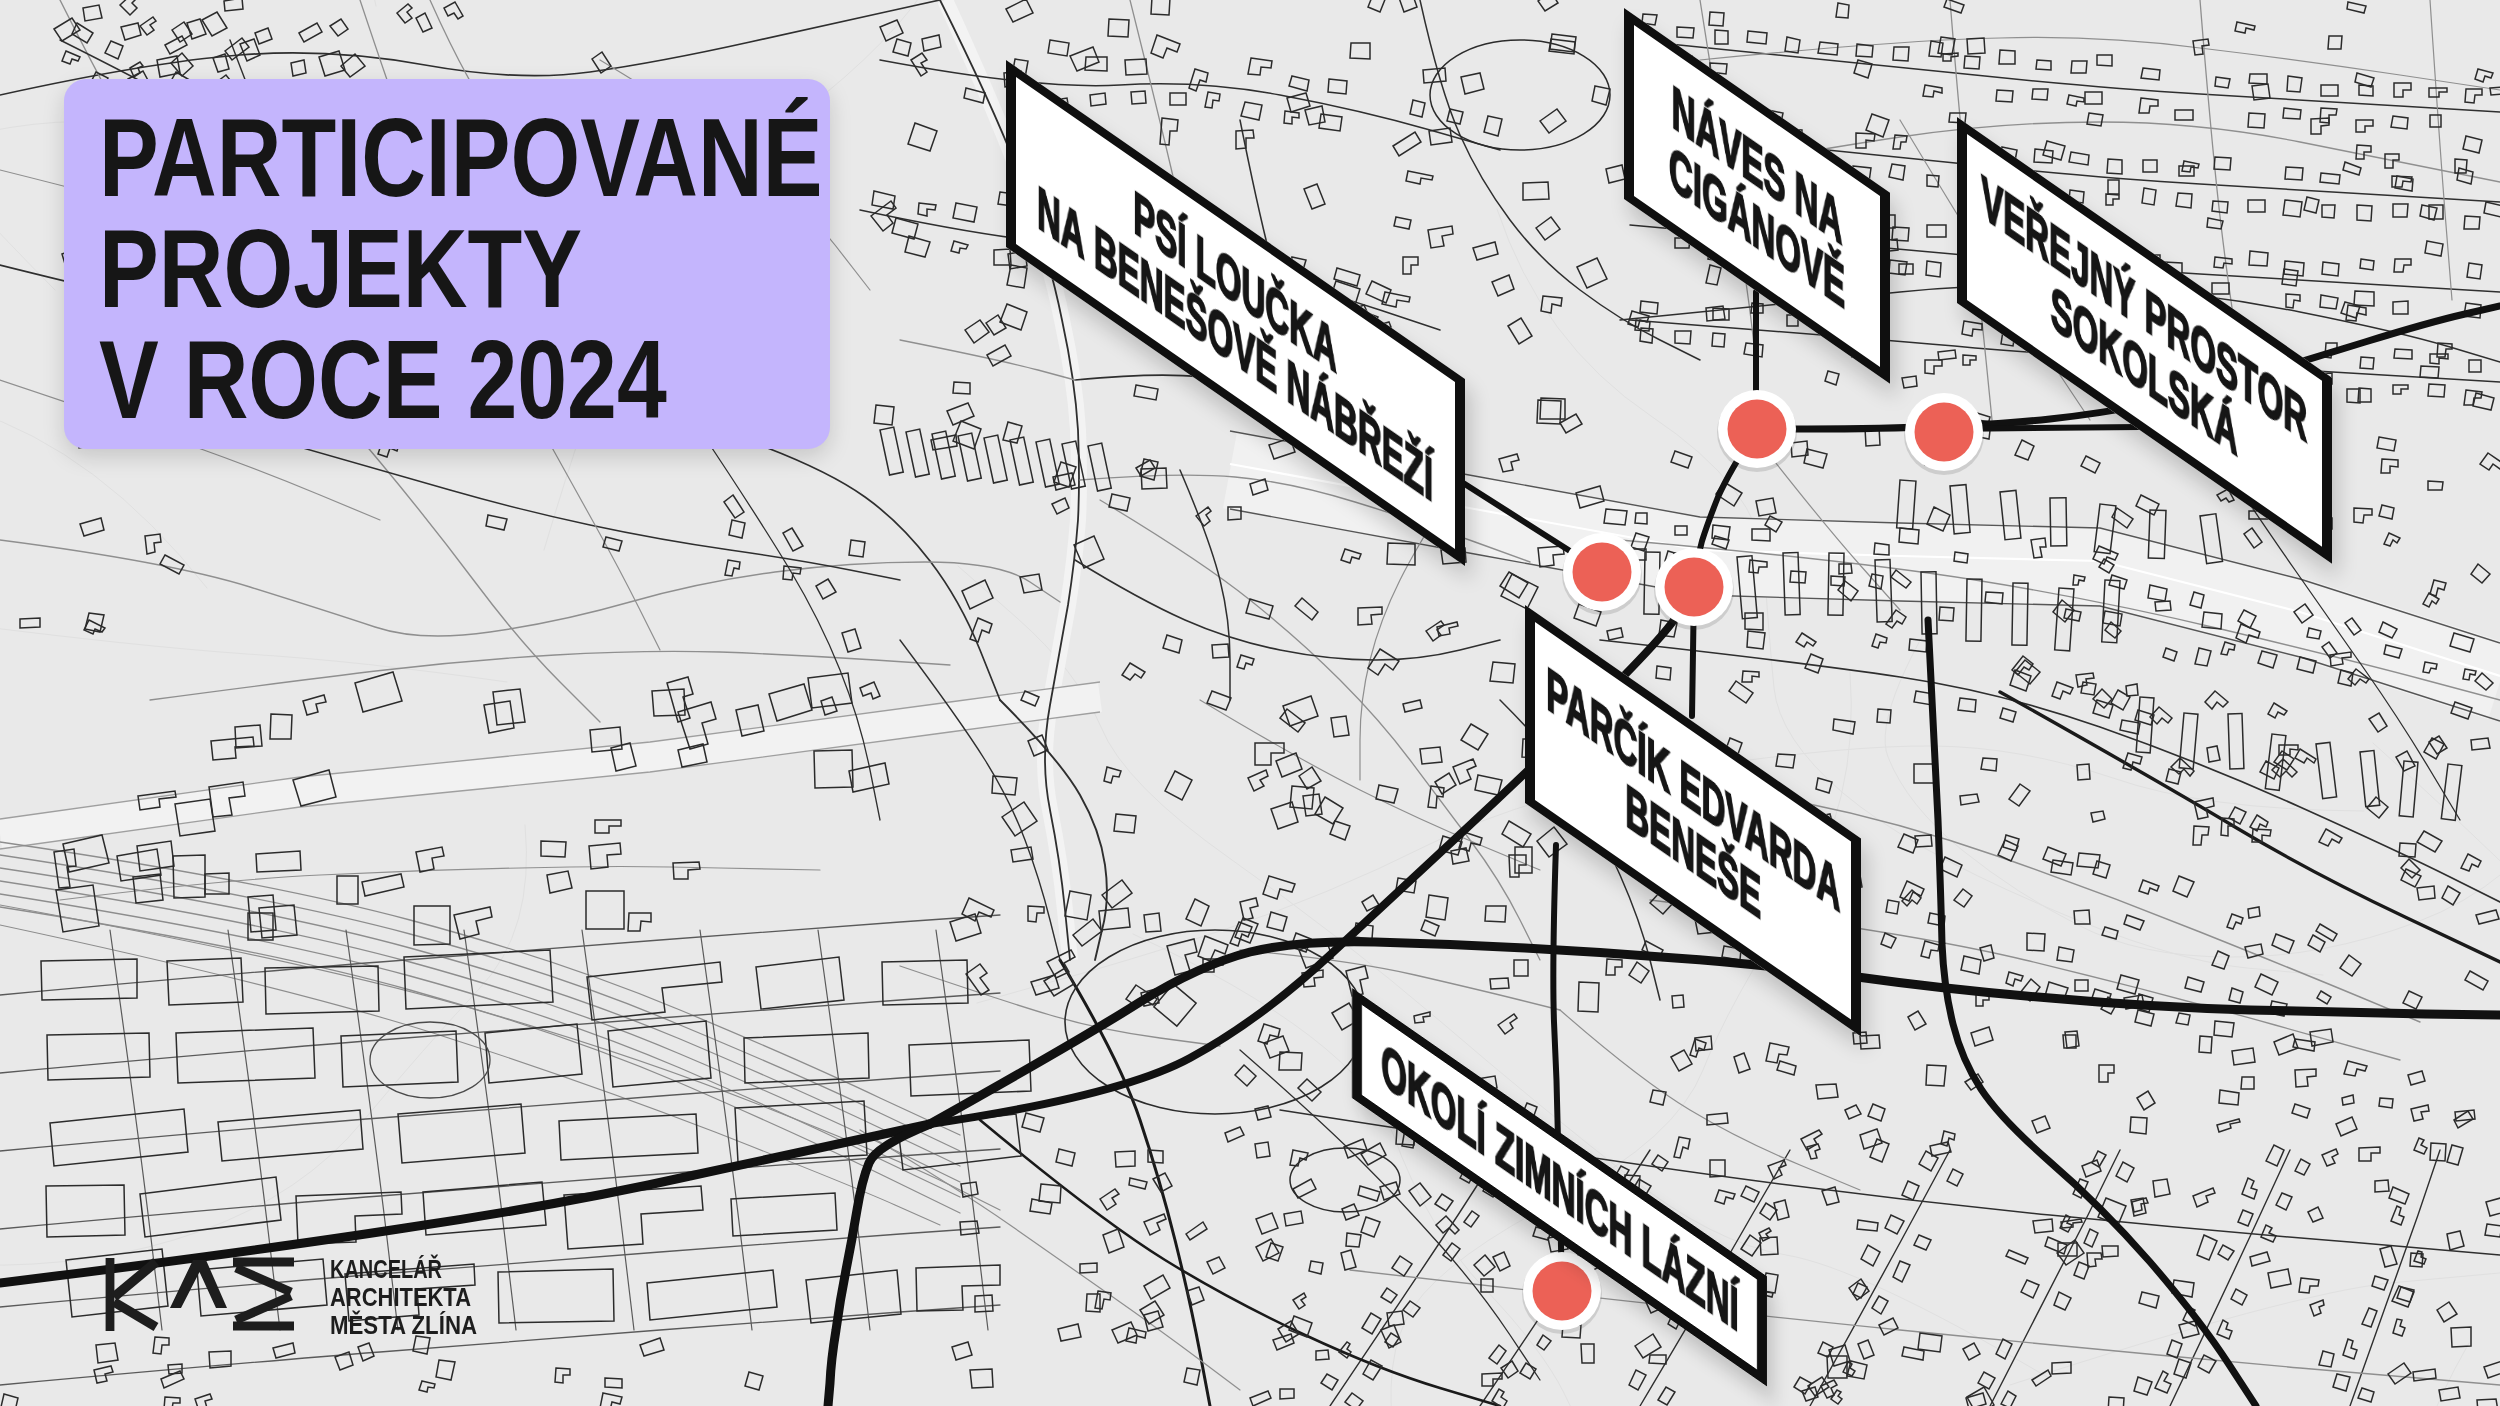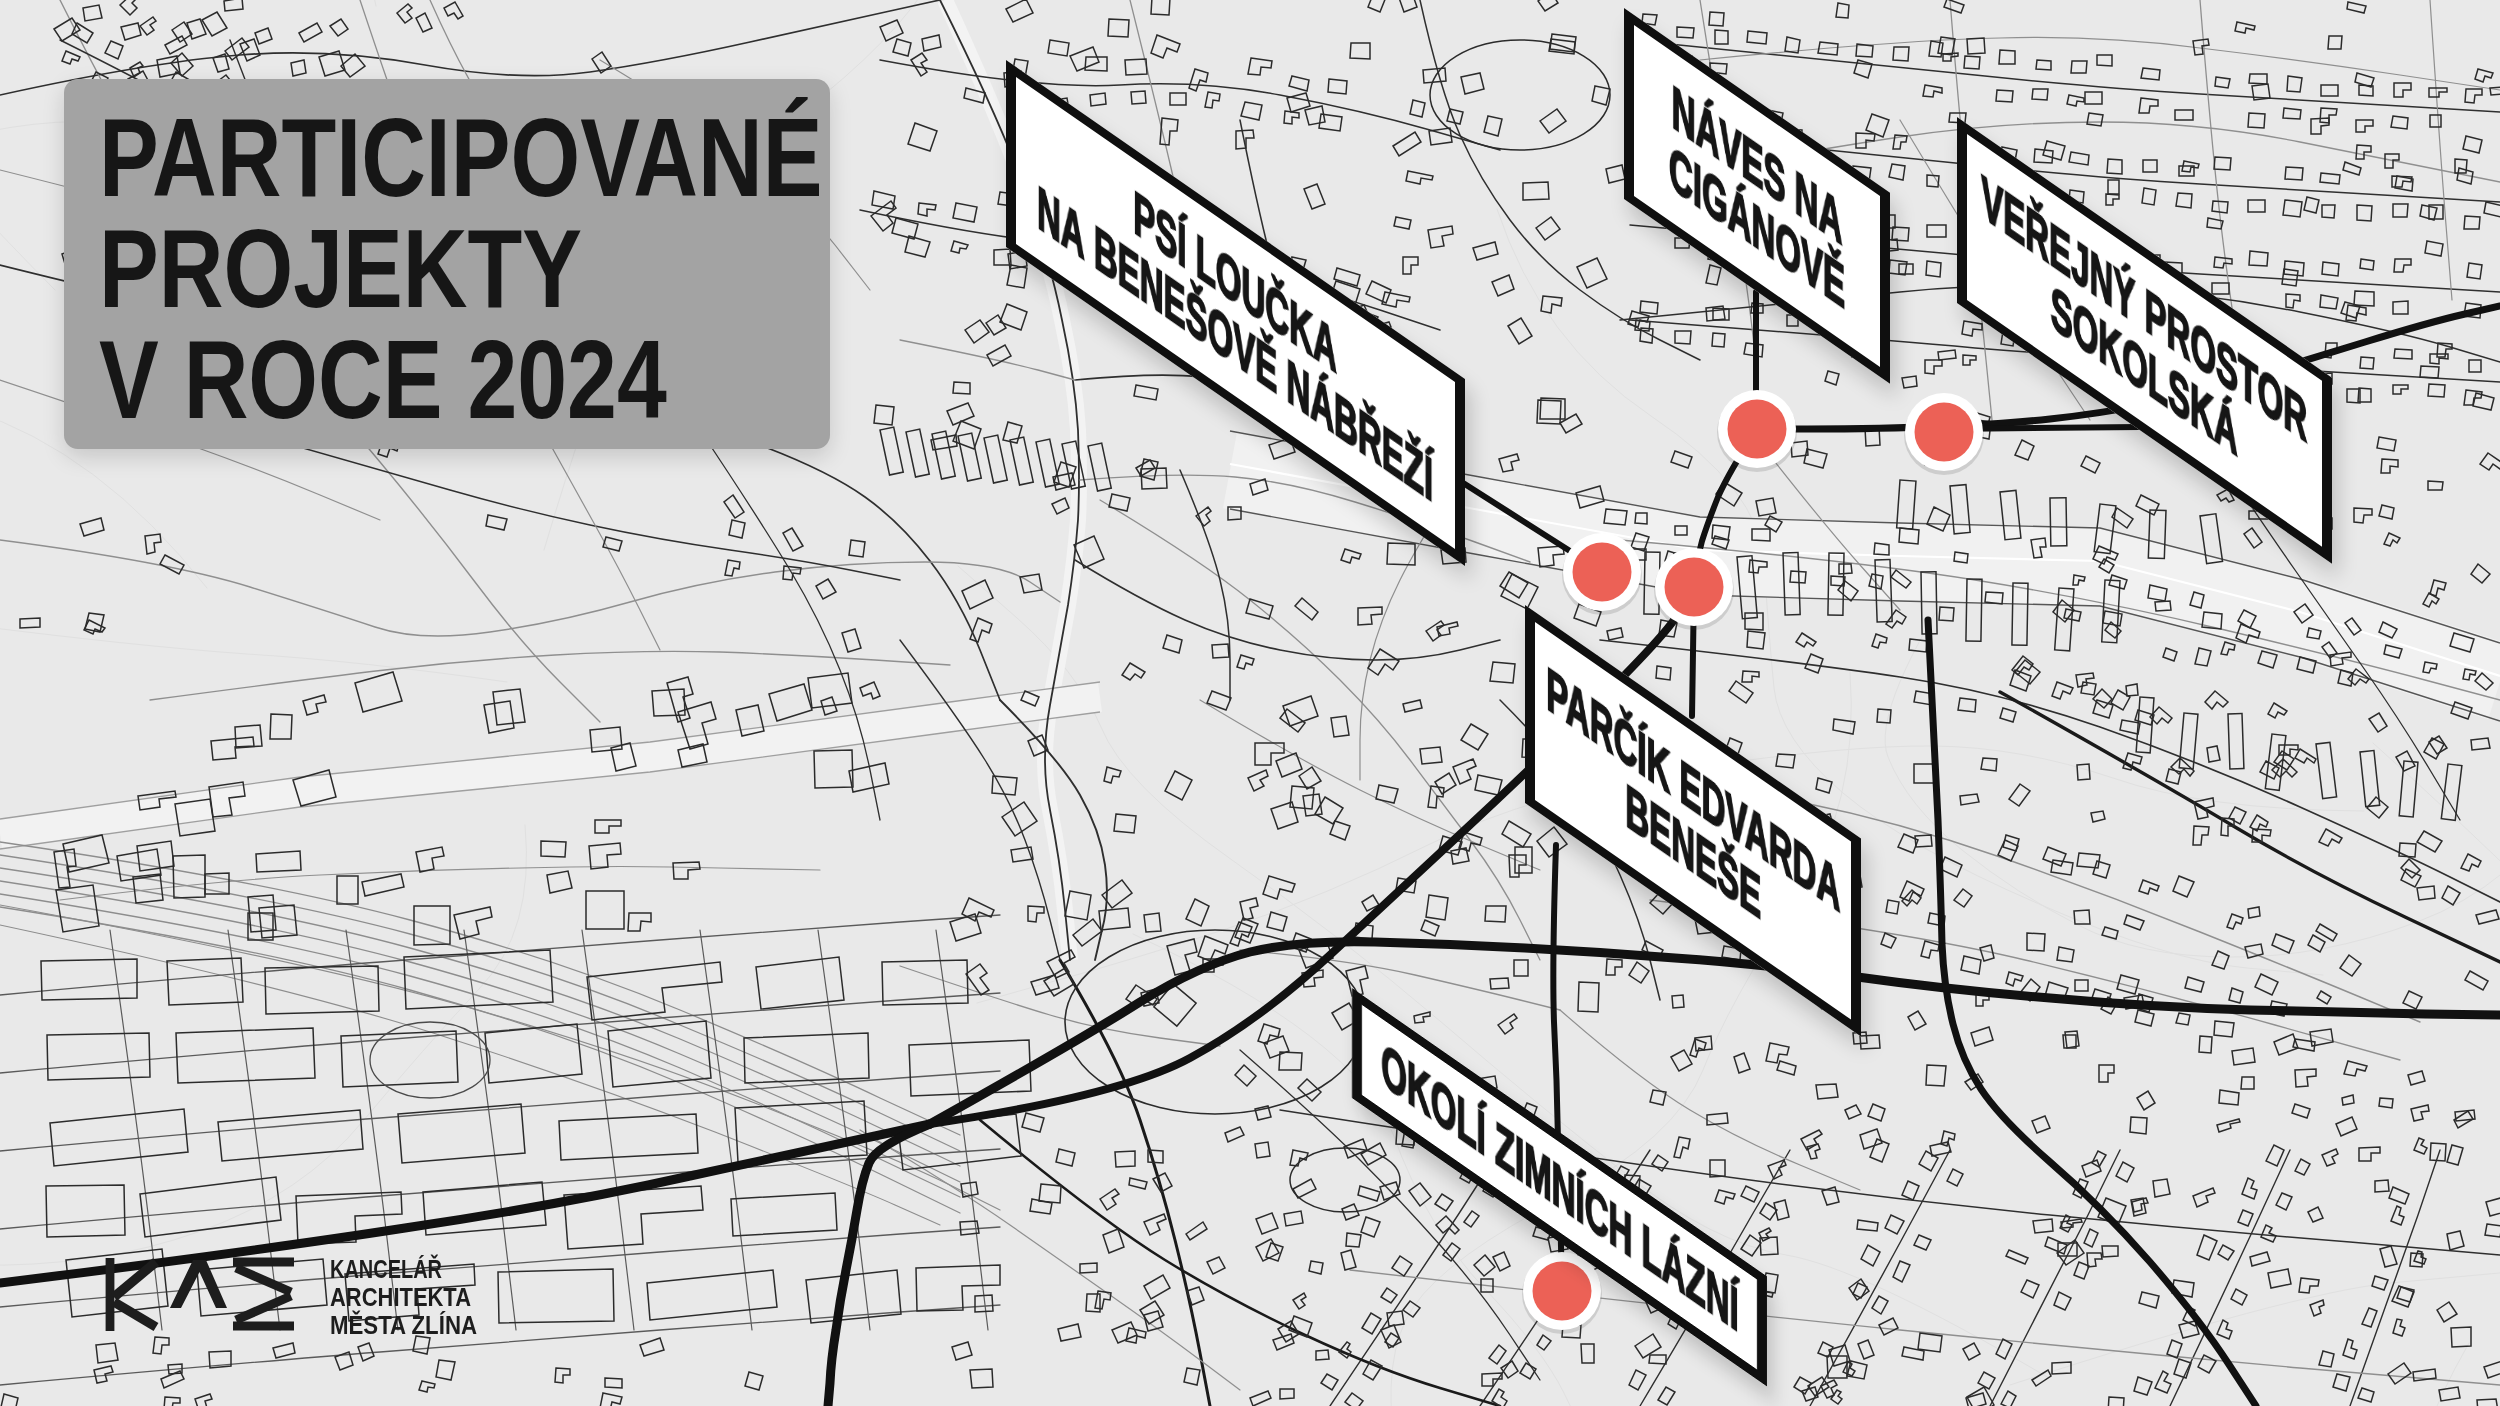--- a/index.html
+++ b/index.html
@@ -1,21 +1,21 @@
 <!DOCTYPE html>
 <html><head><meta charset="utf-8">
 <style>
   html,body{margin:0;padding:0;background:#e9e9e9;}
   #stage{position:relative;width:2500px;height:1406px;overflow:hidden;
          font-family:"Liberation Sans",sans-serif;}
   #stage>svg{position:absolute;left:0;top:0;}
   .logotxt{font-family:"Liberation Sans",sans-serif;font-weight:bold;font-size:25px;
            letter-spacing:0;fill:#1d1d1d;}
   .title{position:absolute;left:64px;top:79px;width:766px;height:370px;
-         background:#a3a3a3;border-radius:14px;box-shadow:0 8px 22px rgba(0,0,0,.15);}
+         background:#c4b5fd;border-radius:22px;box-shadow:0 8px 22px rgba(0,0,0,.15);}
   .title .tx{position:absolute;left:35px;top:23px;font-weight:bold;font-size:112px;
         line-height:111px;color:#161616;transform:scaleX(.80);transform-origin:0 0;
         white-space:nowrap;}
   .sign{position:absolute;box-sizing:border-box;background:#fff;border:10px solid #0f0f0f;
         transform:skewY(34.8deg);transform-origin:0 0;display:flex;align-items:center;
         justify-content:center;overflow:hidden;box-shadow:6px 10px 18px rgba(0,0,0,.18);}
   .sign .sx{font-weight:bold;color:#161616;text-align:center;transform:scaleX(.55);
         font-size:60px;line-height:62px;white-space:nowrap;-webkit-text-stroke:2.3px #161616;will-change:transform;}
 </style></head>
 <body>

